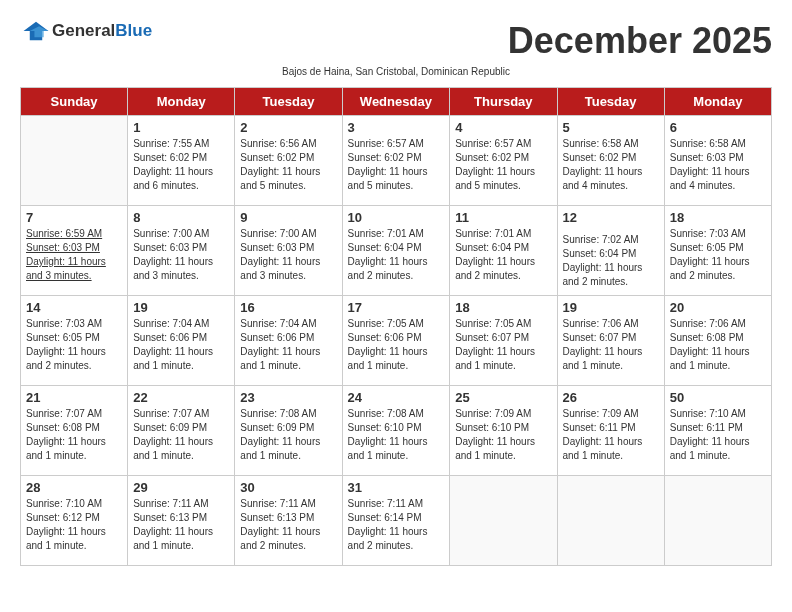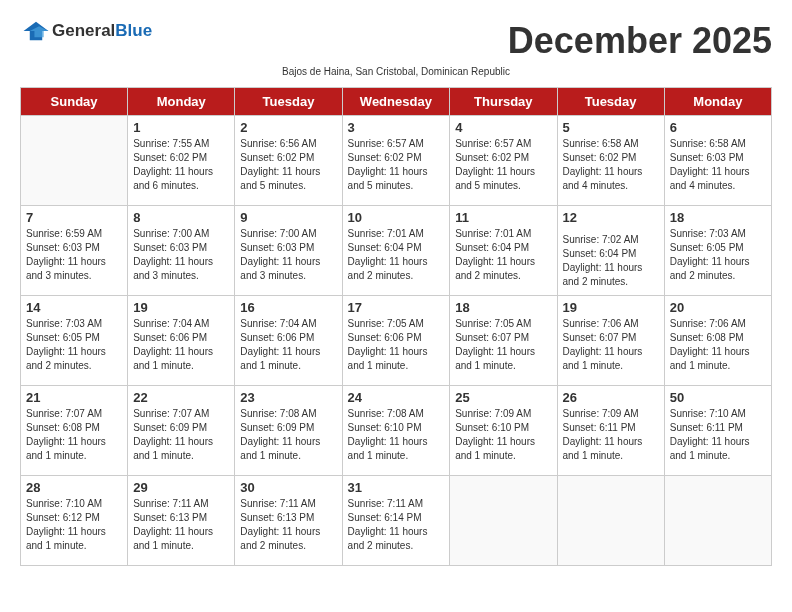--- a/index.html
+++ b/index.html
@@ -148,21 +148,21 @@
           <span class="day-number">6</span>
           <div class="day-info" style="white-space: pre-line;">Sunrise: 6:58 AM
 Sunset: 6:03 PM
 Daylight: 11 hours
 and 4 minutes.</div>
         </td>
       </tr>
       <tr>
         <td>
           <span class="day-number">7</span>
-          <div class="day-info" style="white-space: pre-line;">Sunrise: 6:59 AM
+          <div class="day-info" style="white-space: pre-line; text-decoration: underline;">Sunrise: 6:59 AM
 Sunset: 6:03 PM
 Daylight: 11 hours
 and 3 minutes.</div>
         </td>
         <td>
           <span class="day-number">8</span>
           <div class="day-info" style="white-space: pre-line;">Sunrise: 7:00 AM
 Sunset: 6:03 PM
 Daylight: 11 hours
 and 3 minutes.</div>

